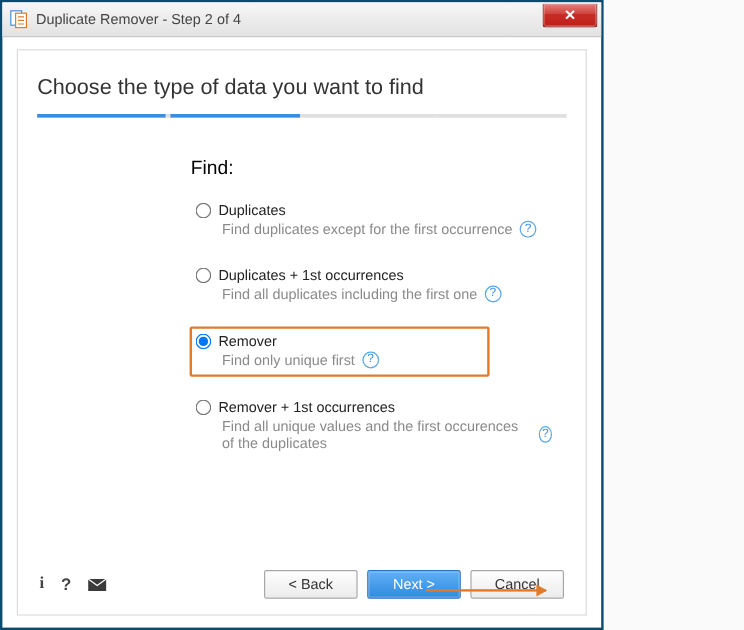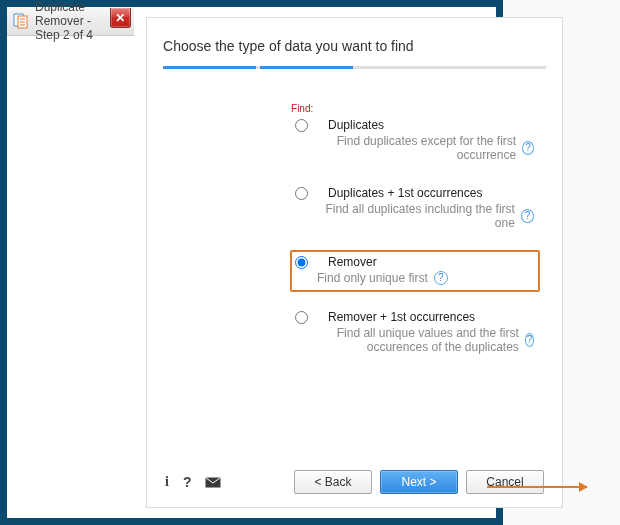--- a/index.html
+++ b/index.html
@@ -6,24 +6,24 @@
   html, body {
     margin: 0; padding: 0;
     width: 620px; height: 525px;
     font-family: "Segoe UI", Tahoma, sans-serif;
     font-size: 12px;
     background: #fafafa;
     color: #333;
   }
   .window {
     width: 503px; height: 525px;
-    border: 7px solid #0c4a6e;
+    border: 2px solid #0c4a6e;
     background: #fff;
     display: flex;
-    flex-direction: row;
+    flex-direction: column;
     position: relative;
   }
   .titlebar {
     height: 29px;
     background: linear-gradient(to bottom, #f7f7f7 0%, #ececec 50%, #e3e3e3 100%);
     border-bottom: 1px solid #c9c9c9;
     display: flex;
     align-items: center;
     padding-left: 6px;
   }
@@ -61,21 +61,21 @@
   .inner-panel {
     flex: 1;
     border: 1px solid #dcdcdc;
     background: #ffffff;
     padding: 14px 14px 8px 14px;
     display: flex;
     flex-direction: column;
     position: relative;
   }
   .heading {
-    font-size: 14px;
+    font-size: 18px;
     color: #333;
     margin: 6px 2px 10px 2px;
   }
   .progress-bar {
     height: 3px;
     background: #e0e0e0;
     margin: 2px 2px 0 2px;
     display:flex;
   }
   .progress-seg {
@@ -84,51 +84,51 @@
     margin-right: 4px;
     background: #e0e0e0;
   }
   .progress-seg.done { background: #3b8de0; }
   .progress-seg:last-child { margin-right:0; }
   .content {
     flex: 1;
     padding: 34px 8px 0 130px;
   }
   .find-label {
-    font-size: 10px;
-    color: #b91c1c;
+    font-size: 16px;
+    color: #000000;
+    margin-bottom: 14px;
   }
   .option {
     margin-bottom: 14px;
     padding: 4px 6px 6px 4px;
     border-radius: 2px;
   }
   .option.highlight {
     border: 2px solid #e07b2c;
     padding: 3px 5px 5px 3px;
     margin-left: -1px;
     width: 250px;
   }
   .opt-row {
     display:flex;
     align-items:center;
-    gap:20px;
+    gap:6px;
   }
   .opt-title {
     font-size: 12px;
     color: #222;
   }
   .opt-desc {
     font-size: 12px;
     color: #8a8a8a;
     margin: 2px 0 0 22px;
     display:flex;
     align-items:center;
     gap:6px;
-    text-align:right;
   }
   input[type=radio] {
     width:13px; height:13px;
     margin:0;
   }
   .help-icon {
     width:14px; height:14px;
     border:1px solid #5aa7e8;
     border-radius:50%;
     color:#3b8de0;

